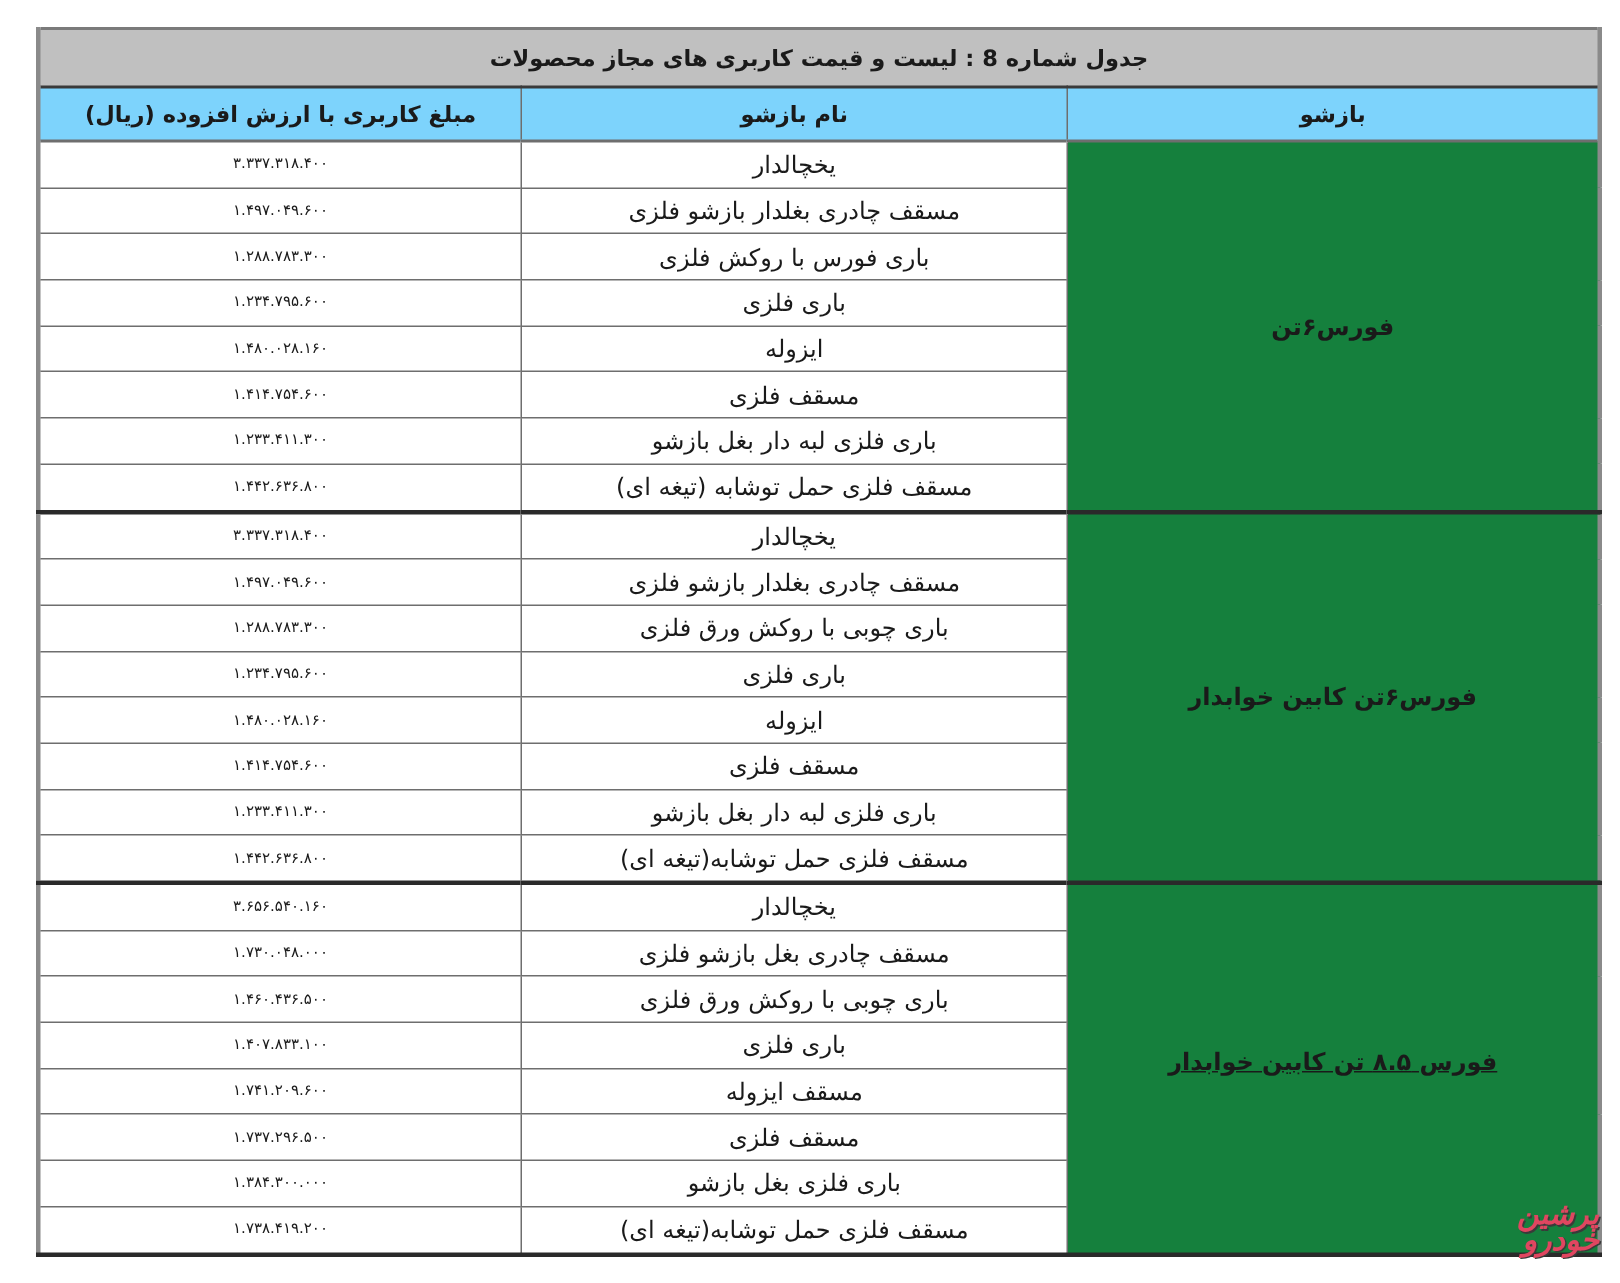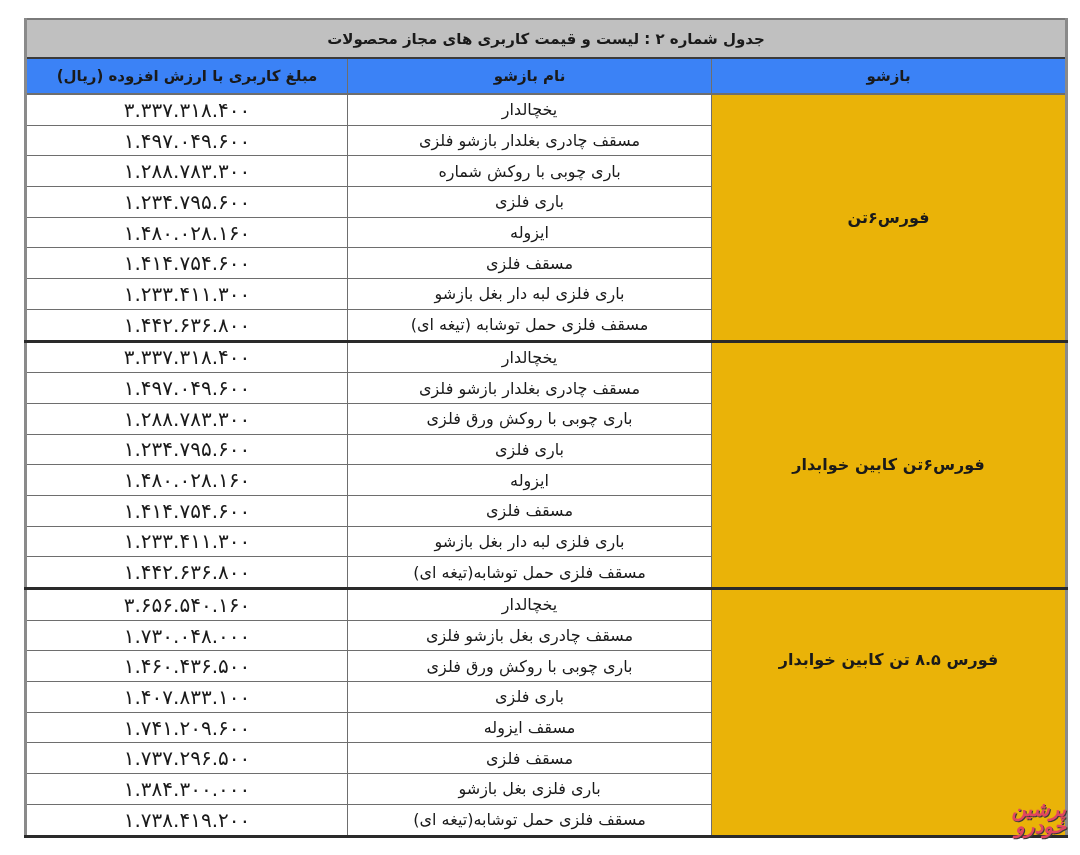--- a/index.html
+++ b/index.html
@@ -38,49 +38,50 @@
       padding: 0;
     }
     .title-row th {
       background: #c0c0c0;
       height: 37px;
       font-size: 15px;
       font-weight: bold;
       border-bottom: 2px solid #3a3a3a;
     }
     .header-row th {
-      background: #3b82f6;
+      background: #7dd3fc;
       height: 34px;
       font-size: 15px;
       font-weight: bold;
       border-bottom: 2px solid #6e6e6e;
     }
     .data-row td {
       height: 29.7px;
       font-size: 16px;
       font-weight: normal;
     }
     .data-row td.price {
-      font-size: 20px;
+      font-size: 10px;
       letter-spacing: 0.5px;
     }
     .product-cell {
       font-size: 16px;
       font-weight: bold !important;
-      background: #eab308;
+      background: #15803d;
     }
     .group-end td {
       border-bottom: 3px solid #2a2a2a;
     }
     .product-cell.group-end-cell {
       border-bottom: 3px solid #2a2a2a;
     }
     .product-cell.last-group {
       vertical-align: top;
-      padding-top: 60px;
+      padding-top: 108px;
+      text-decoration: underline;
     }
     col.c-product { width: 355px; }
     col.c-usage { width: 364px; }
     col.c-price { width: 322px; }
 
     .watermark {
       position: absolute;
       right: 14px;
       bottom: 14px;
       width: 46px;
@@ -100,41 +101,41 @@
 
 <div class="table-wrap">
   <table class="price-table">
     <colgroup>
       <col class="c-product">
       <col class="c-usage">
       <col class="c-price">
     </colgroup>
     <thead>
       <tr class="title-row">
-        <th colspan="3">جدول شماره ۲ : لیست و قیمت کاربری های مجاز محصولات</th>
+        <th colspan="3">جدول شماره 8 : لیست و قیمت کاربری های مجاز محصولات</th>
       </tr>
       <tr class="header-row">
         <th>بازشو</th>
         <th>نام بازشو</th>
         <th>مبلغ کاربری با ارزش افزوده (ریال)</th>
       </tr>
     </thead>
     <tbody>
 
       <tr class="data-row">
         <td rowspan="8" class="product-cell group-end-cell">فورس۶تن</td>
         <td>یخچالدار</td>
         <td class="price">۳.۳۳۷.۳۱۸.۴۰۰</td>
       </tr>
       <tr class="data-row">
         <td>مسقف چادری بغلدار بازشو فلزی</td>
         <td class="price">۱.۴۹۷.۰۴۹.۶۰۰</td>
       </tr>
       <tr class="data-row">
-        <td>باری چوبی با روکش شماره</td>
+        <td>باری فورس با روکش فلزی</td>
         <td class="price">۱.۲۸۸.۷۸۳.۳۰۰</td>
       </tr>
       <tr class="data-row">
         <td>باری فلزی</td>
         <td class="price">۱.۲۳۴.۷۹۵.۶۰۰</td>
       </tr>
       <tr class="data-row">
         <td>ایزوله</td>
         <td class="price">۱.۴۸۰.۰۲۸.۱۶۰</td>
       </tr>

